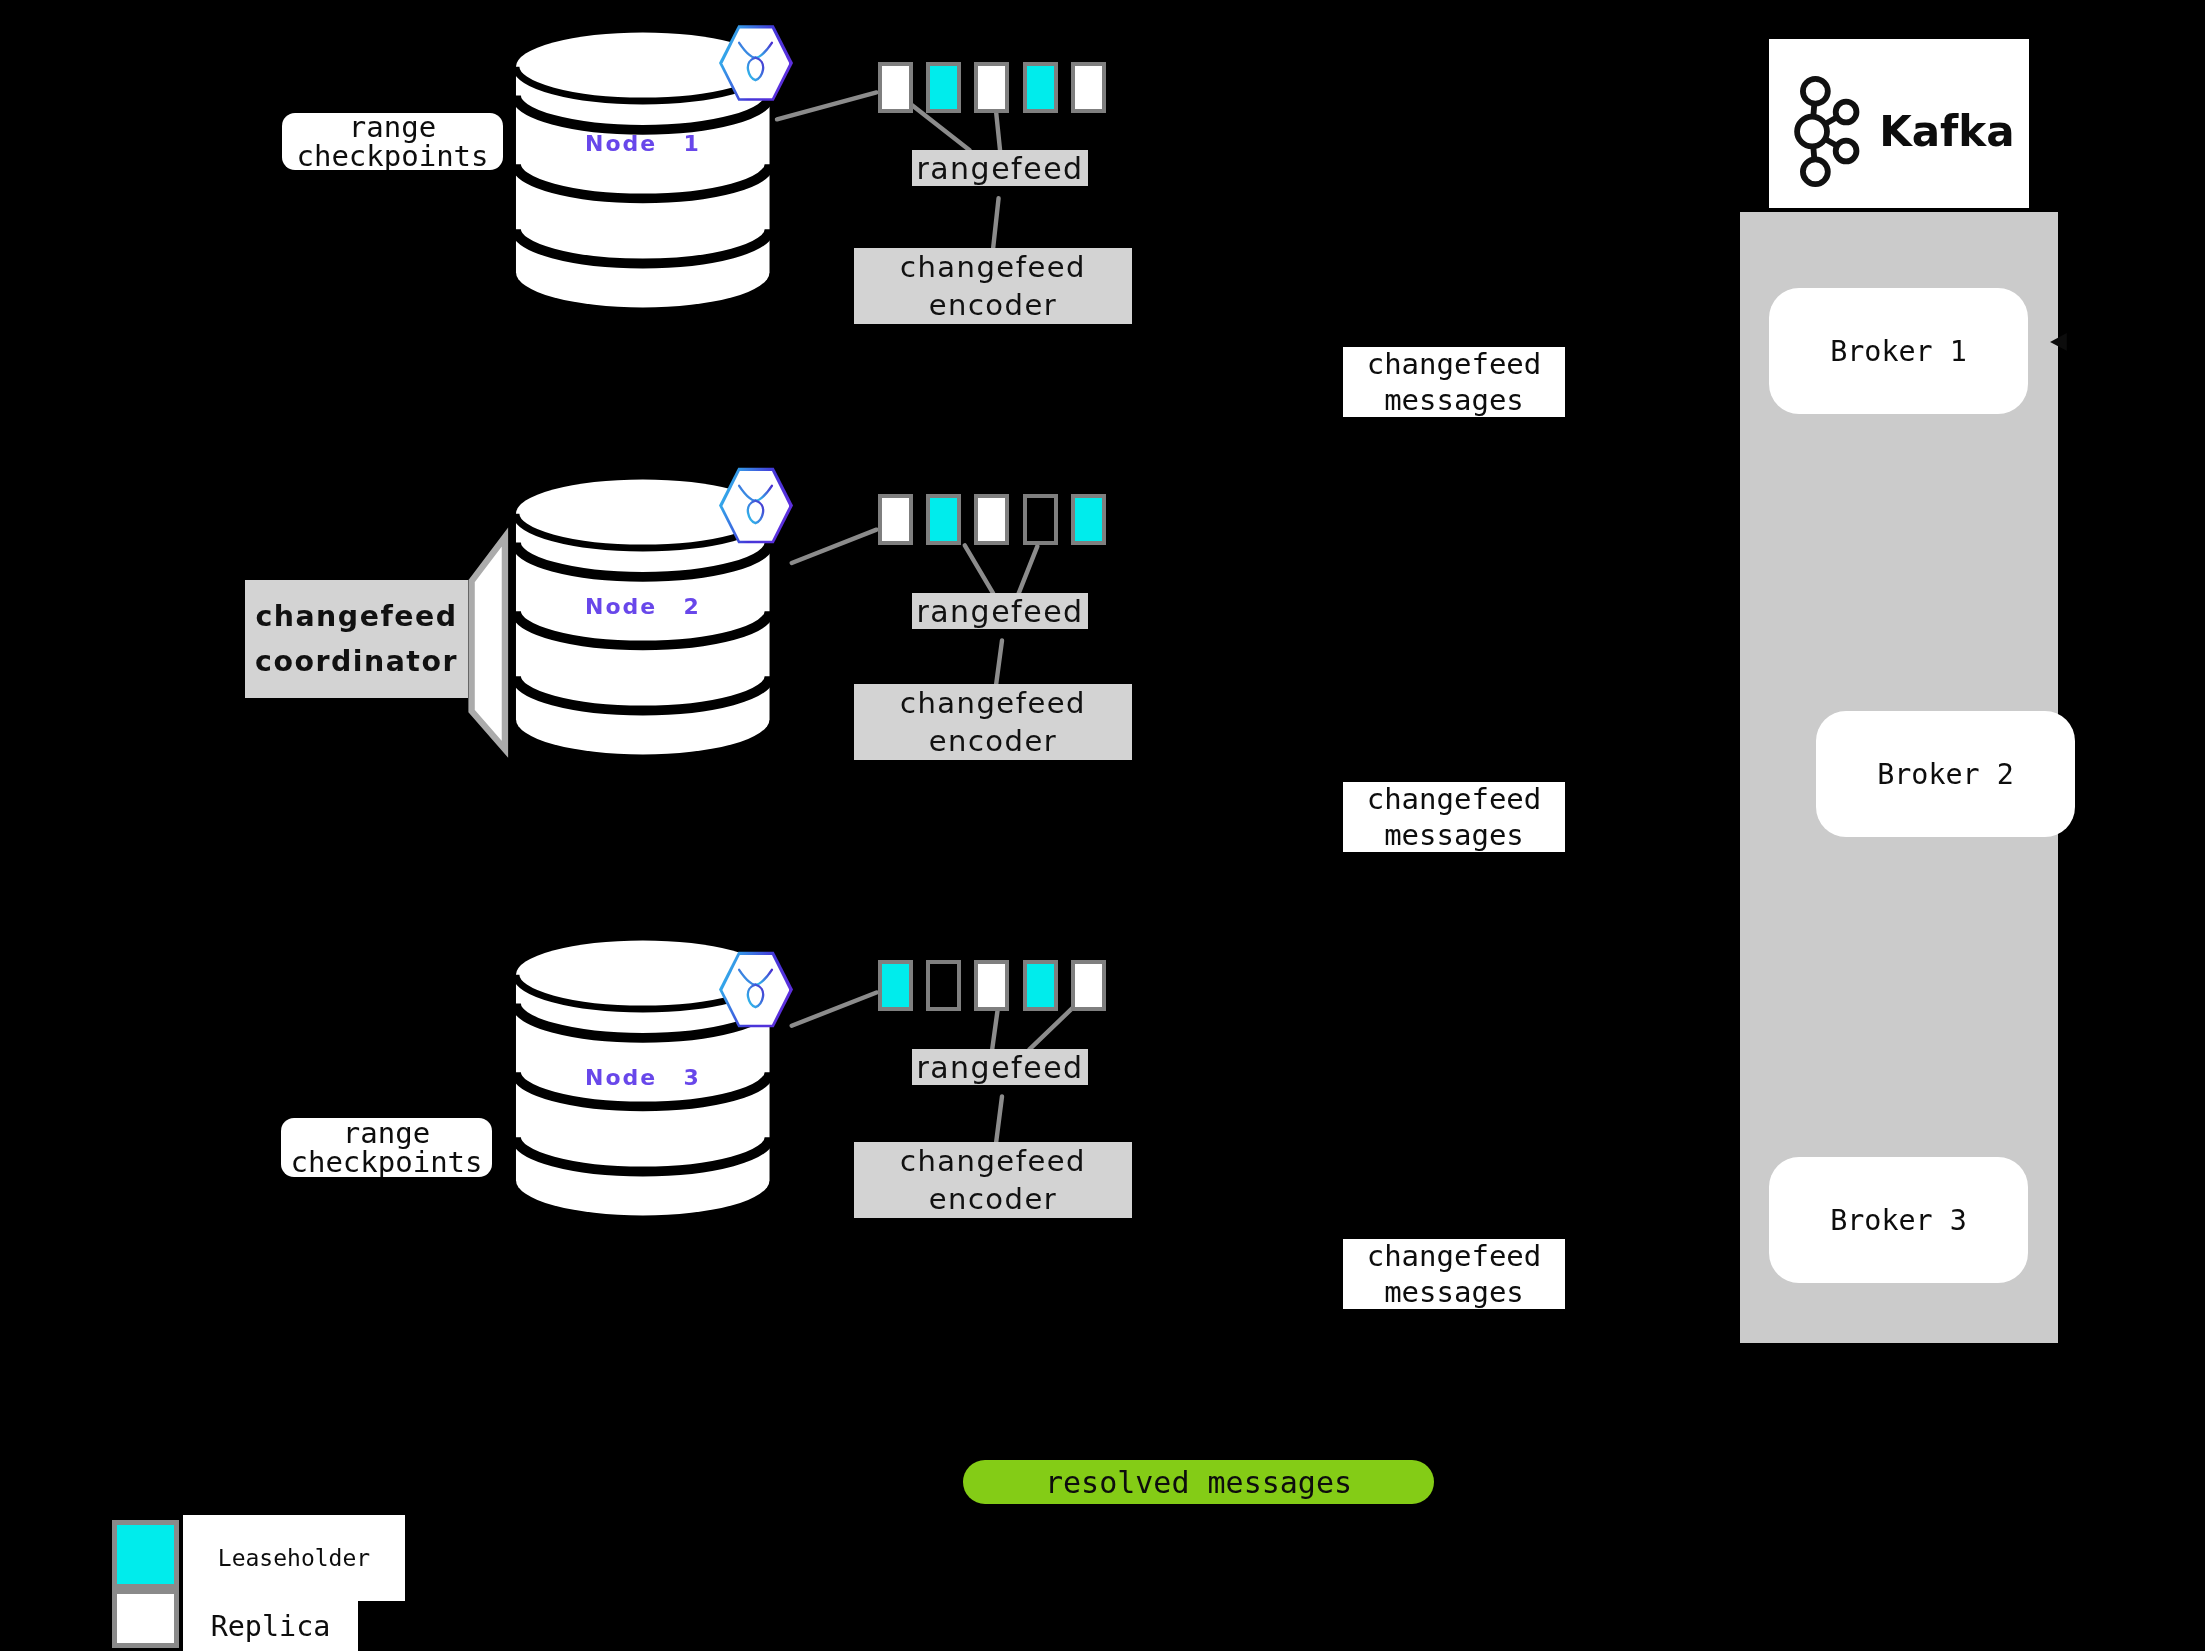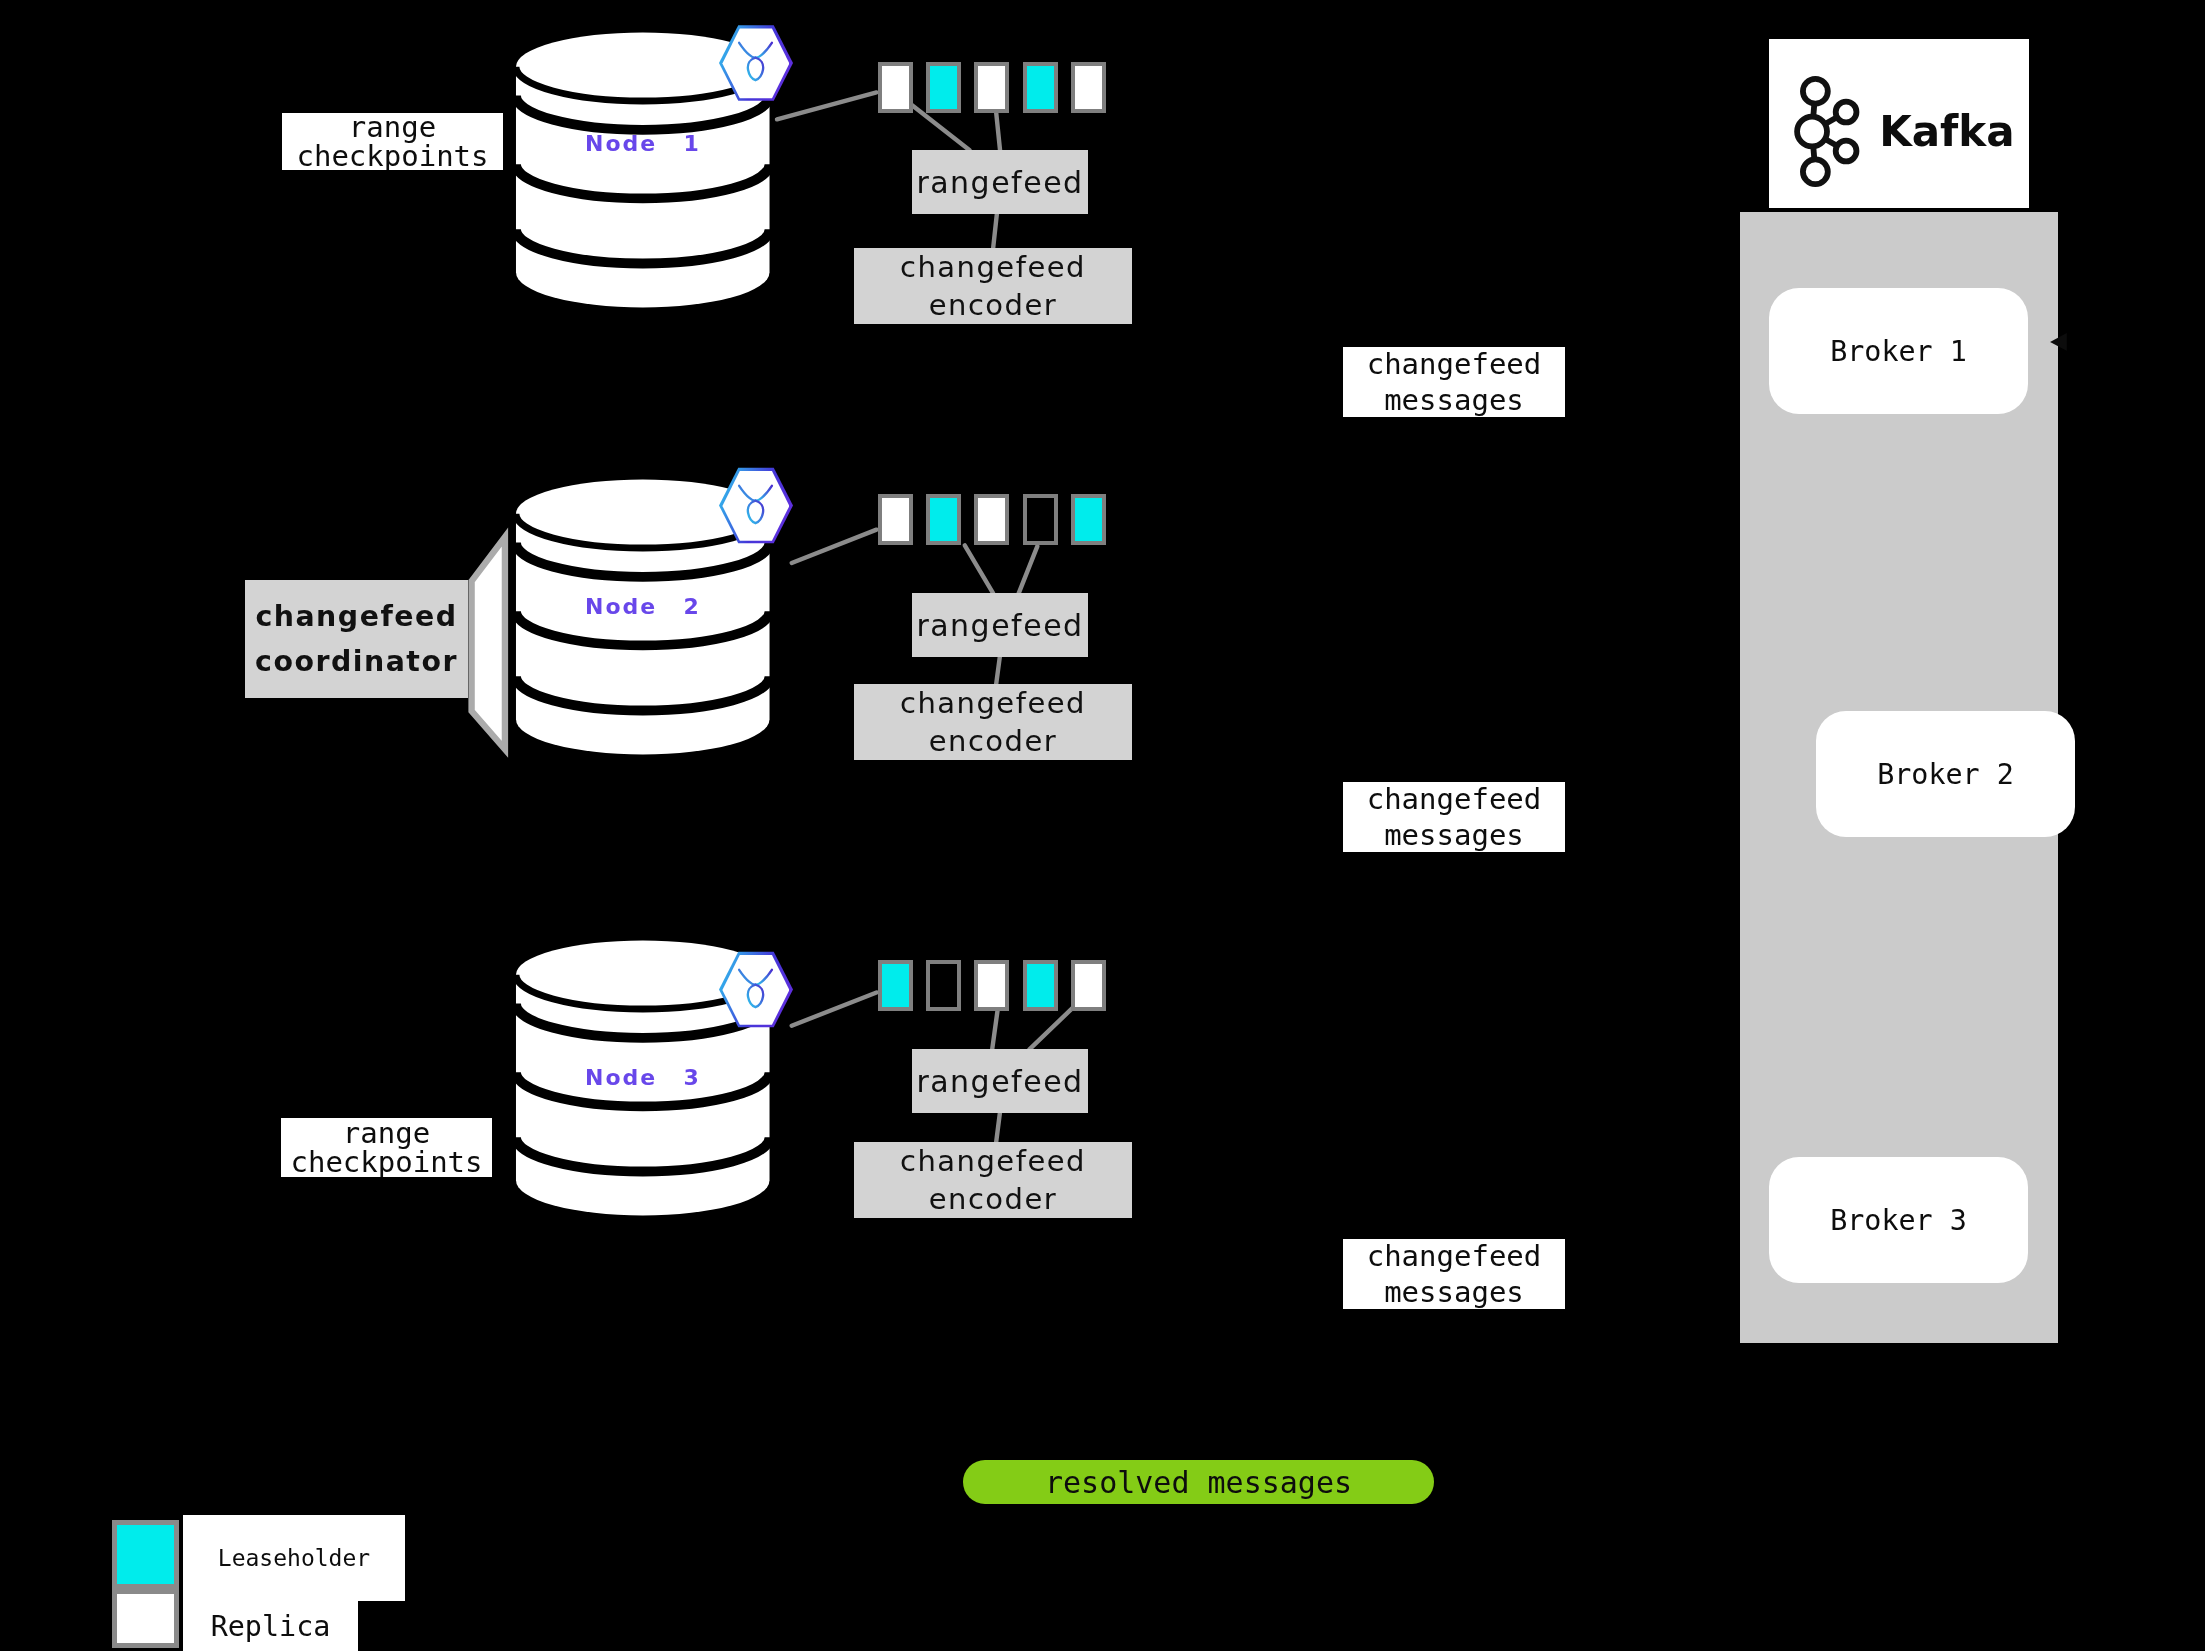--- a/index.html
+++ b/index.html
@@ -35,26 +35,26 @@
   .hex-inner{left:3.4px;top:3.4px;width:67px;height:71px;background:#fff;}
   .badge svg{position:absolute;left:17px;top:12.7px;}
   
   .range-row{display:flex;gap:13.2px;z-index:4;}
   .range-cell{width:35px;height:51px;border:4.9px solid #7f7f7f;box-sizing:border-box;}
   .range-cell.lh{background:#00ecec;}
   .range-cell.rep{background:#ffffff;}
   .range-cell.empty{background:transparent;}
   
   .graybox{background:#d3d3d3;z-index:4;}
-  .rf{left:912px;width:176px;height:64px;font-size:30px;}
+  .rf{left:912px;width:176px;height:36px;font-size:30px;}
   .enc{left:854px;width:278px;height:76px;font-size:29px;line-height:38px;}
   
   .whitelabel{background:#fff;z-index:4;overflow:hidden;}
   .msg{left:1343px;width:222px;height:70px;font-size:29px;line-height:36px;}
-  .chk{font-size:29px;line-height:29px;}
+  .chk{font-size:29px;line-height:29px;border-radius:13px;}
   .chk1{left:282px;top:113px;width:221px;height:57px;}
   .chk2{left:281px;top:1118px;width:211px;height:59px;}
   
   .coord{left:245px;top:580px;width:223px;height:118px;z-index:2;
     font-weight:bold;font-size:28.4px;line-height:45px;}
   
   .resolved{left:963px;top:1460px;width:471px;height:44px;border-radius:24px;
     background:#84cc16;font-size:30px;z-index:4;}
   
   .kafka-logo-box{left:1769px;top:39px;width:260px;height:169px;background:#fff;z-index:4;

